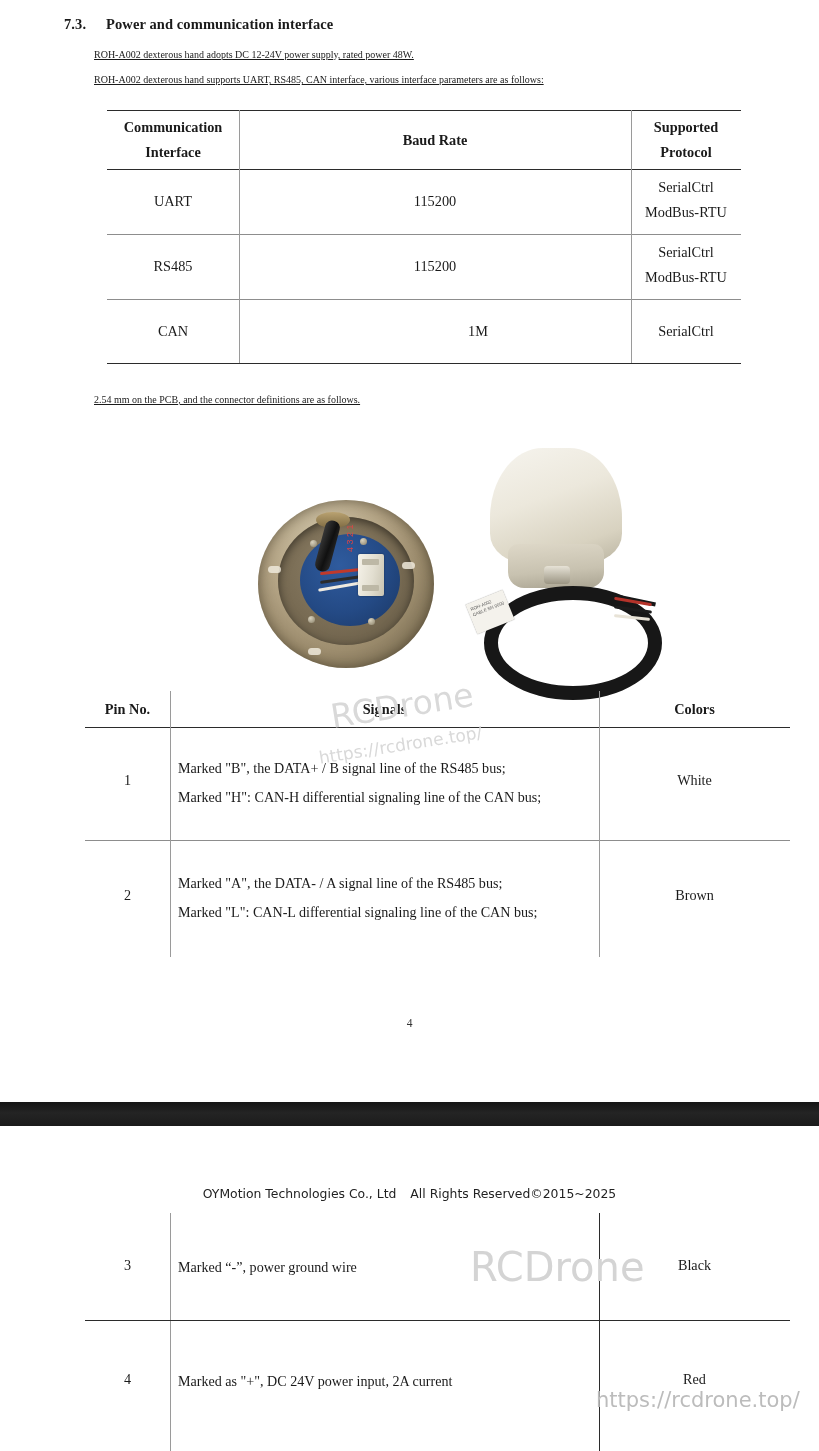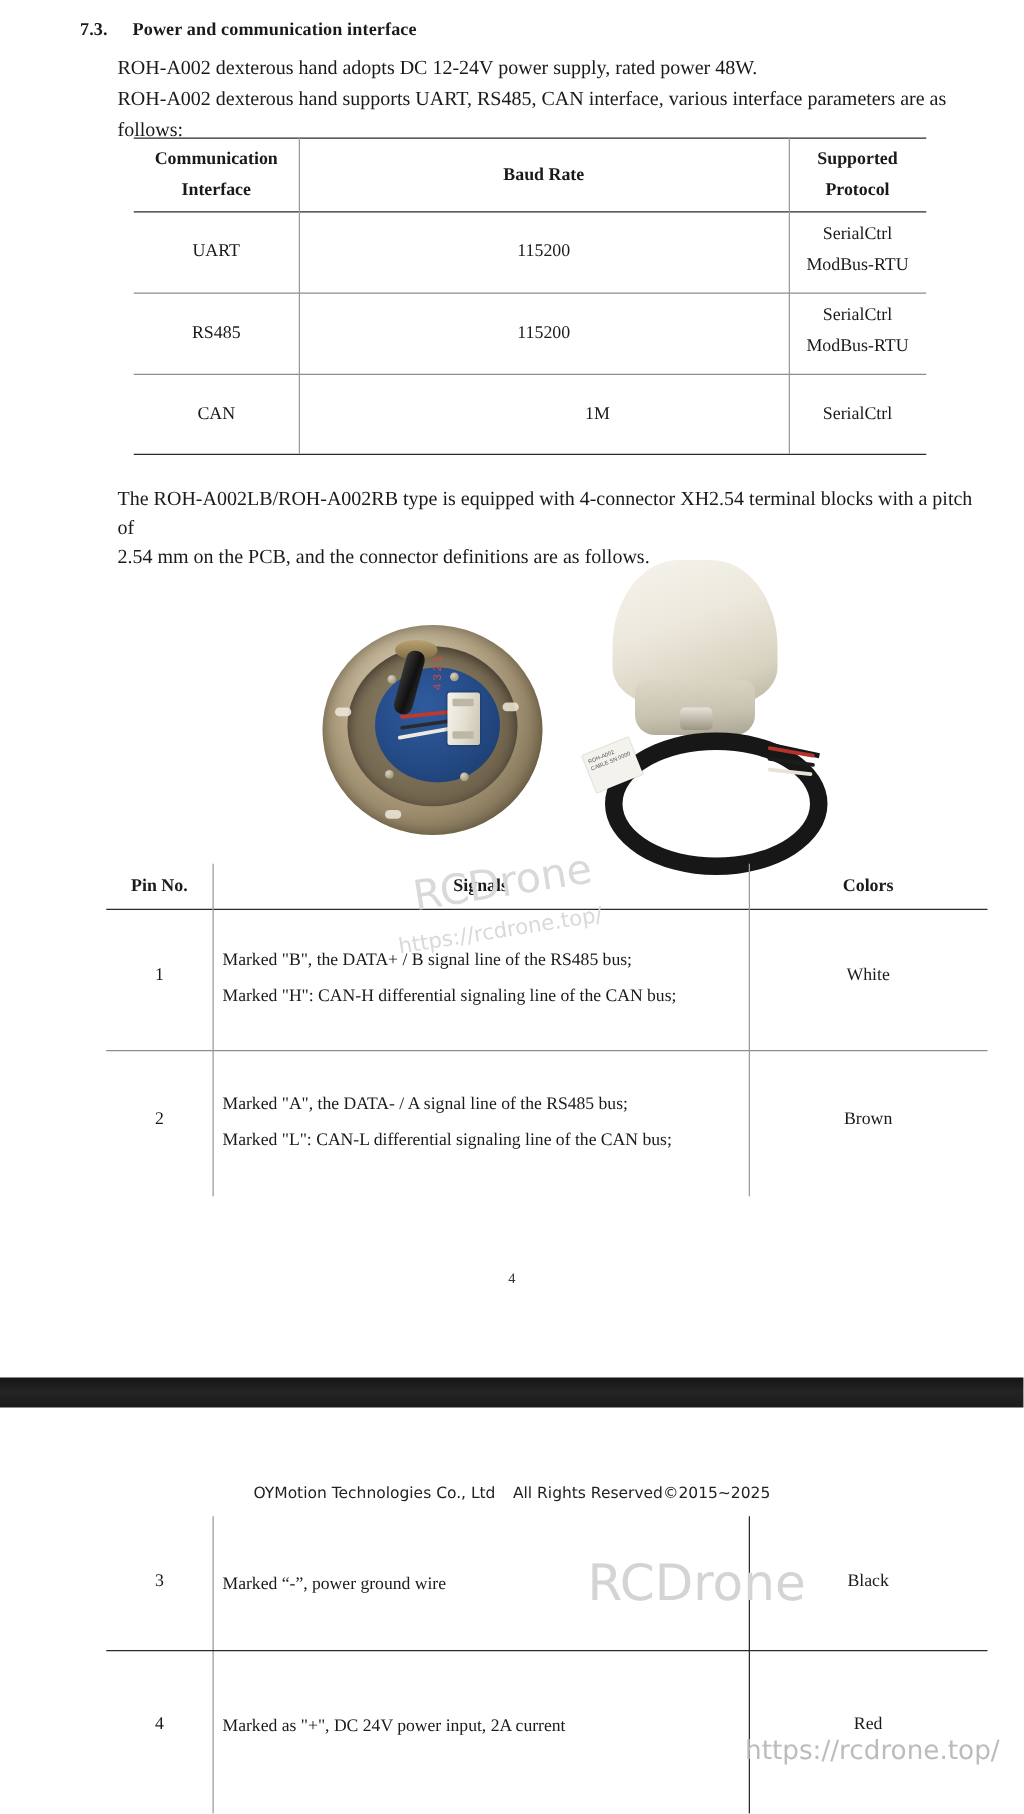--- a/index.html
+++ b/index.html
@@ -33,24 +33,25 @@
   }
   .section-heading .num {
     display: inline-block;
     width: 42px;
   }
 
   
   .para {
     position: absolute;
     left: 94px;
-    font-size: 16px;
+    font-size: 10px;
     line-height: 25px;
     color: #1a1a1a;
     width: 706px;
+    text-decoration: underline;
   }
   .para-1 { top: 42px; }
   .para-2 { top: 67px; }
   .para-3 { top: 388px; width: 700px; line-height: 23px;}
   .rule {
     position: absolute;
     background: #2b2b2b;
     height: 1.4px;
   }
   .rule.thin { background: #8d8d8d; height: 1px; }
@@ -297,21 +298,20 @@
       <div>SerialCtrl</div>
       <div>ModBus-RTU</div>
     </div>
 
     <div class="t1-cell" style="left:107px; top:319px; width:132px;">CAN</div>
     <div class="t1-cell" style="left:239px; top:319px; width:392px;padding-left:43px;">1M</div>
     <div class="t1-cell" style="left:631px; top:319px; width:110px;">SerialCtrl</div>
   </div>
 
   <div class="para para-3">
-    <div>The ROH-A002LB/ROH-A002RB type is equipped with 4-connector XH2.54 terminal blocks with a pitch of</div>
     <div>2.54 mm on the PCB, and the connector definitions are as follows.</div>
   </div>
 
   <div class="figure-wrap">
 
     <div class="fig fig-base">
       <div class="ring-outer"></div>
       <div class="ring-inner"></div>
       <div class="slot" style="left:18px; top:76px;"></div>
       <div class="slot" style="left:152px; top:72px;"></div>

